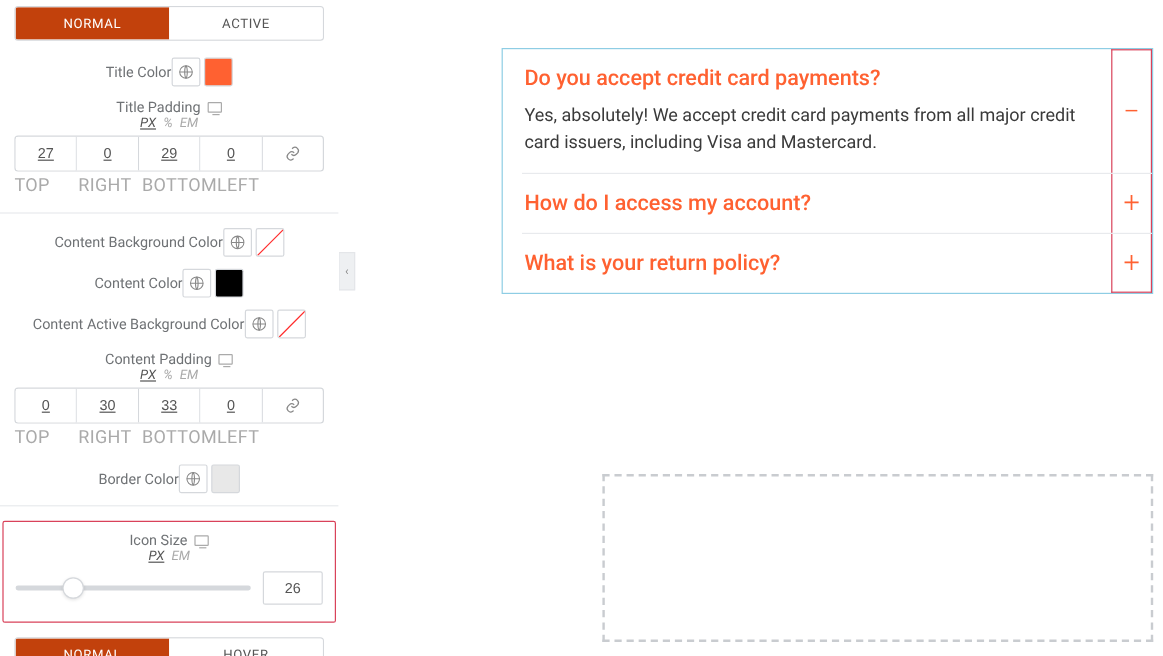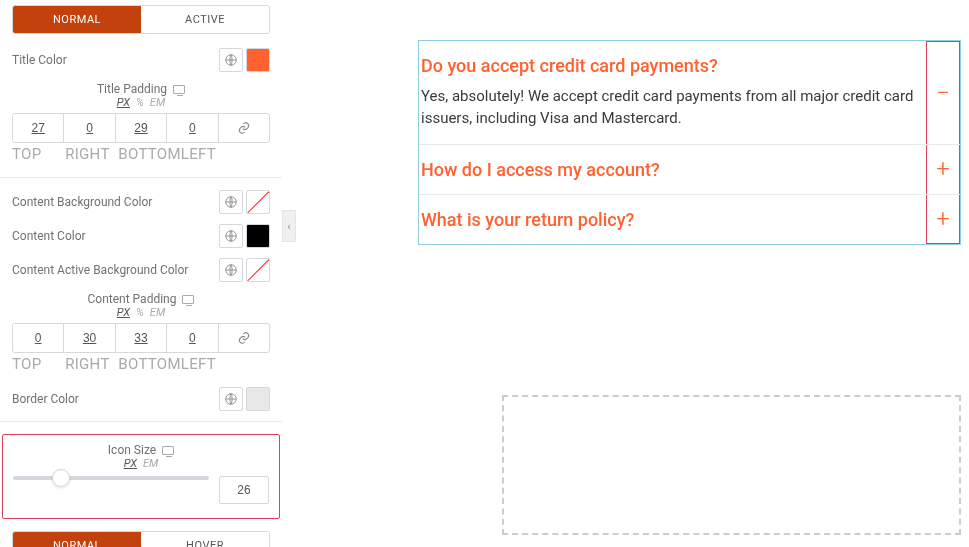--- a/index.html
+++ b/index.html
@@ -5,21 +5,21 @@
 * { box-sizing: border-box; margin: 0; padding: 0; }
 body { font-family: -apple-system, BlinkMacSystemFont, "Segoe UI", Roboto, Arial, sans-serif; font-size: 12px; color: #555; background: #fff; width: 969px; height: 547px; overflow: hidden; display: flex; }
 .sidebar { width: 282px; background: #fff; height: 100%; overflow-y: auto; padding: 5px 12px 10px 12px; }
 .main { flex: 1; position: relative; padding: 20px 0 0 0; }
 .collapse-tab { position: absolute; left: 282px; top: 210px; width: 14px; height: 32px; background: #eef0f2; border: 1px solid #e4e6e9; display: flex; align-items: center; justify-content: center; font-size: 10px; color: #888; cursor: pointer; }
 
 .tab-group { display: flex; border: 1px solid #d5d8dc; border-radius: 3px; overflow: hidden; margin-bottom: 14px; }
 .tab { flex: 1; text-align: center; padding: 7px 0; font-size: 11px; letter-spacing: 0.5px; cursor: pointer; background: #fff; color: #555; }
 .tab.active { background: #c2410c; color: #fff; }
 
-.row { display: flex; align-items: center; justify-content: space-between; margin-bottom: 10px; min-height: 24px; }
+.row { display: flex; align-items: center; justify-content: center; margin-bottom: 10px; min-height: 24px; }
 .row-label { color: #6f7275; font-size: 12px; display: flex; align-items: center; gap: 6px; }
 .ctrl-group { display: flex; align-items: center; gap: 3px; }
 
 .globe-btn { width: 24px; height: 24px; border: 1px solid #d5d8dc; background: #fff; display: flex; align-items: center; justify-content: center; border-radius: 2px; cursor: pointer; }
 .swatch { width: 24px; height: 24px; border: 1px solid #d5d8dc; border-radius: 2px; cursor: pointer; }
 .swatch.orange { background: #ff6131; }
 .swatch.black { background: #000; }
 .swatch.gray { background: #e8e8e8; }
 .swatch.none { background: #fff; position: relative; overflow: hidden; }
 .swatch.none::after { content: ""; position: absolute; left: -4px; top: 10px; width: 32px; height: 1px; background: #ff2a2a; transform: rotate(-45deg); }
@@ -39,29 +39,29 @@
 .pad-labels .spacer { width: 36px; flex: none; }
 
 .section-div { height: 1px; background: #e8eaed; margin: 6px -12px 12px -12px; }
 
 .devicon { display: inline-block; width: 12px; height: 9px; border: 1px solid #aaa; border-radius: 1px; position: relative; }
 .devicon::after { content: ""; position: absolute; left: 3px; bottom: -3px; width: 6px; height: 1px; background: #aaa; }
 
 .globe-svg { width: 14px; height: 14px; }
 .link-svg { width: 14px; height: 14px; }
 
-.slider-row { display: flex; gap: 10px; margin: 6px 0 14px 0; }
+.slider-row { display: flex; align-items: center; gap: 10px; margin: 6px 0 14px 0; }
 .slider-track { flex: 1; height: 4px; background: #d5d8dc; border-radius: 2px; position: relative; cursor: pointer; }
 .slider-thumb { position: absolute; left: 20%; top: -7px; width: 18px; height: 18px; background: #fff; border: 1px solid #d5d8dc; border-radius: 50%; box-shadow: 0 1px 3px rgba(0,0,0,0.12); }
 .slider-val { width: 50px; height: 28px; border: 1px solid #d5d8dc; border-radius: 2px; text-align: center; font-size: 12px; color: #555; }
 
 .highlight-box { border: 1px solid #d9425a; border-radius: 2px; padding: 8px 10px 0 10px; margin: 12px -10px; }
 
 .accordion { margin: 20px 8px 0 136px; border: 1px solid #8ecde4; }
-.acc-item { border-bottom: 1px solid #e8eaed; display: flex; align-items: flex-start; }
+.acc-item { border-bottom: 1px solid #e8eaed; display: flex; align-items: flex-start; margin-left: 16px; }
 .acc-item:last-child { border-bottom: none; }
 .acc-body { flex: 1; padding: 14px 2px; }
 .acc-title { color: #ff6131; font-size: 18px; font-weight: 500; }
 .acc-content { color: #3a3a3a; font-size: 15px; line-height: 1.45; margin-top: 10px; }
 .acc-icon-wrap { width: 34px; align-self: stretch; border: 1px solid #d9425a; display: flex; align-items: center; justify-content: center; color: #ff6131; font-size: 24px; font-weight: 300; cursor: pointer; }
 
 .placeholder { position: absolute; left: 220px; right: 8px; top: 395px; height: 140px; border: 2px dashed #c9ccd0; }
 </style>
 </head>
 <body>

